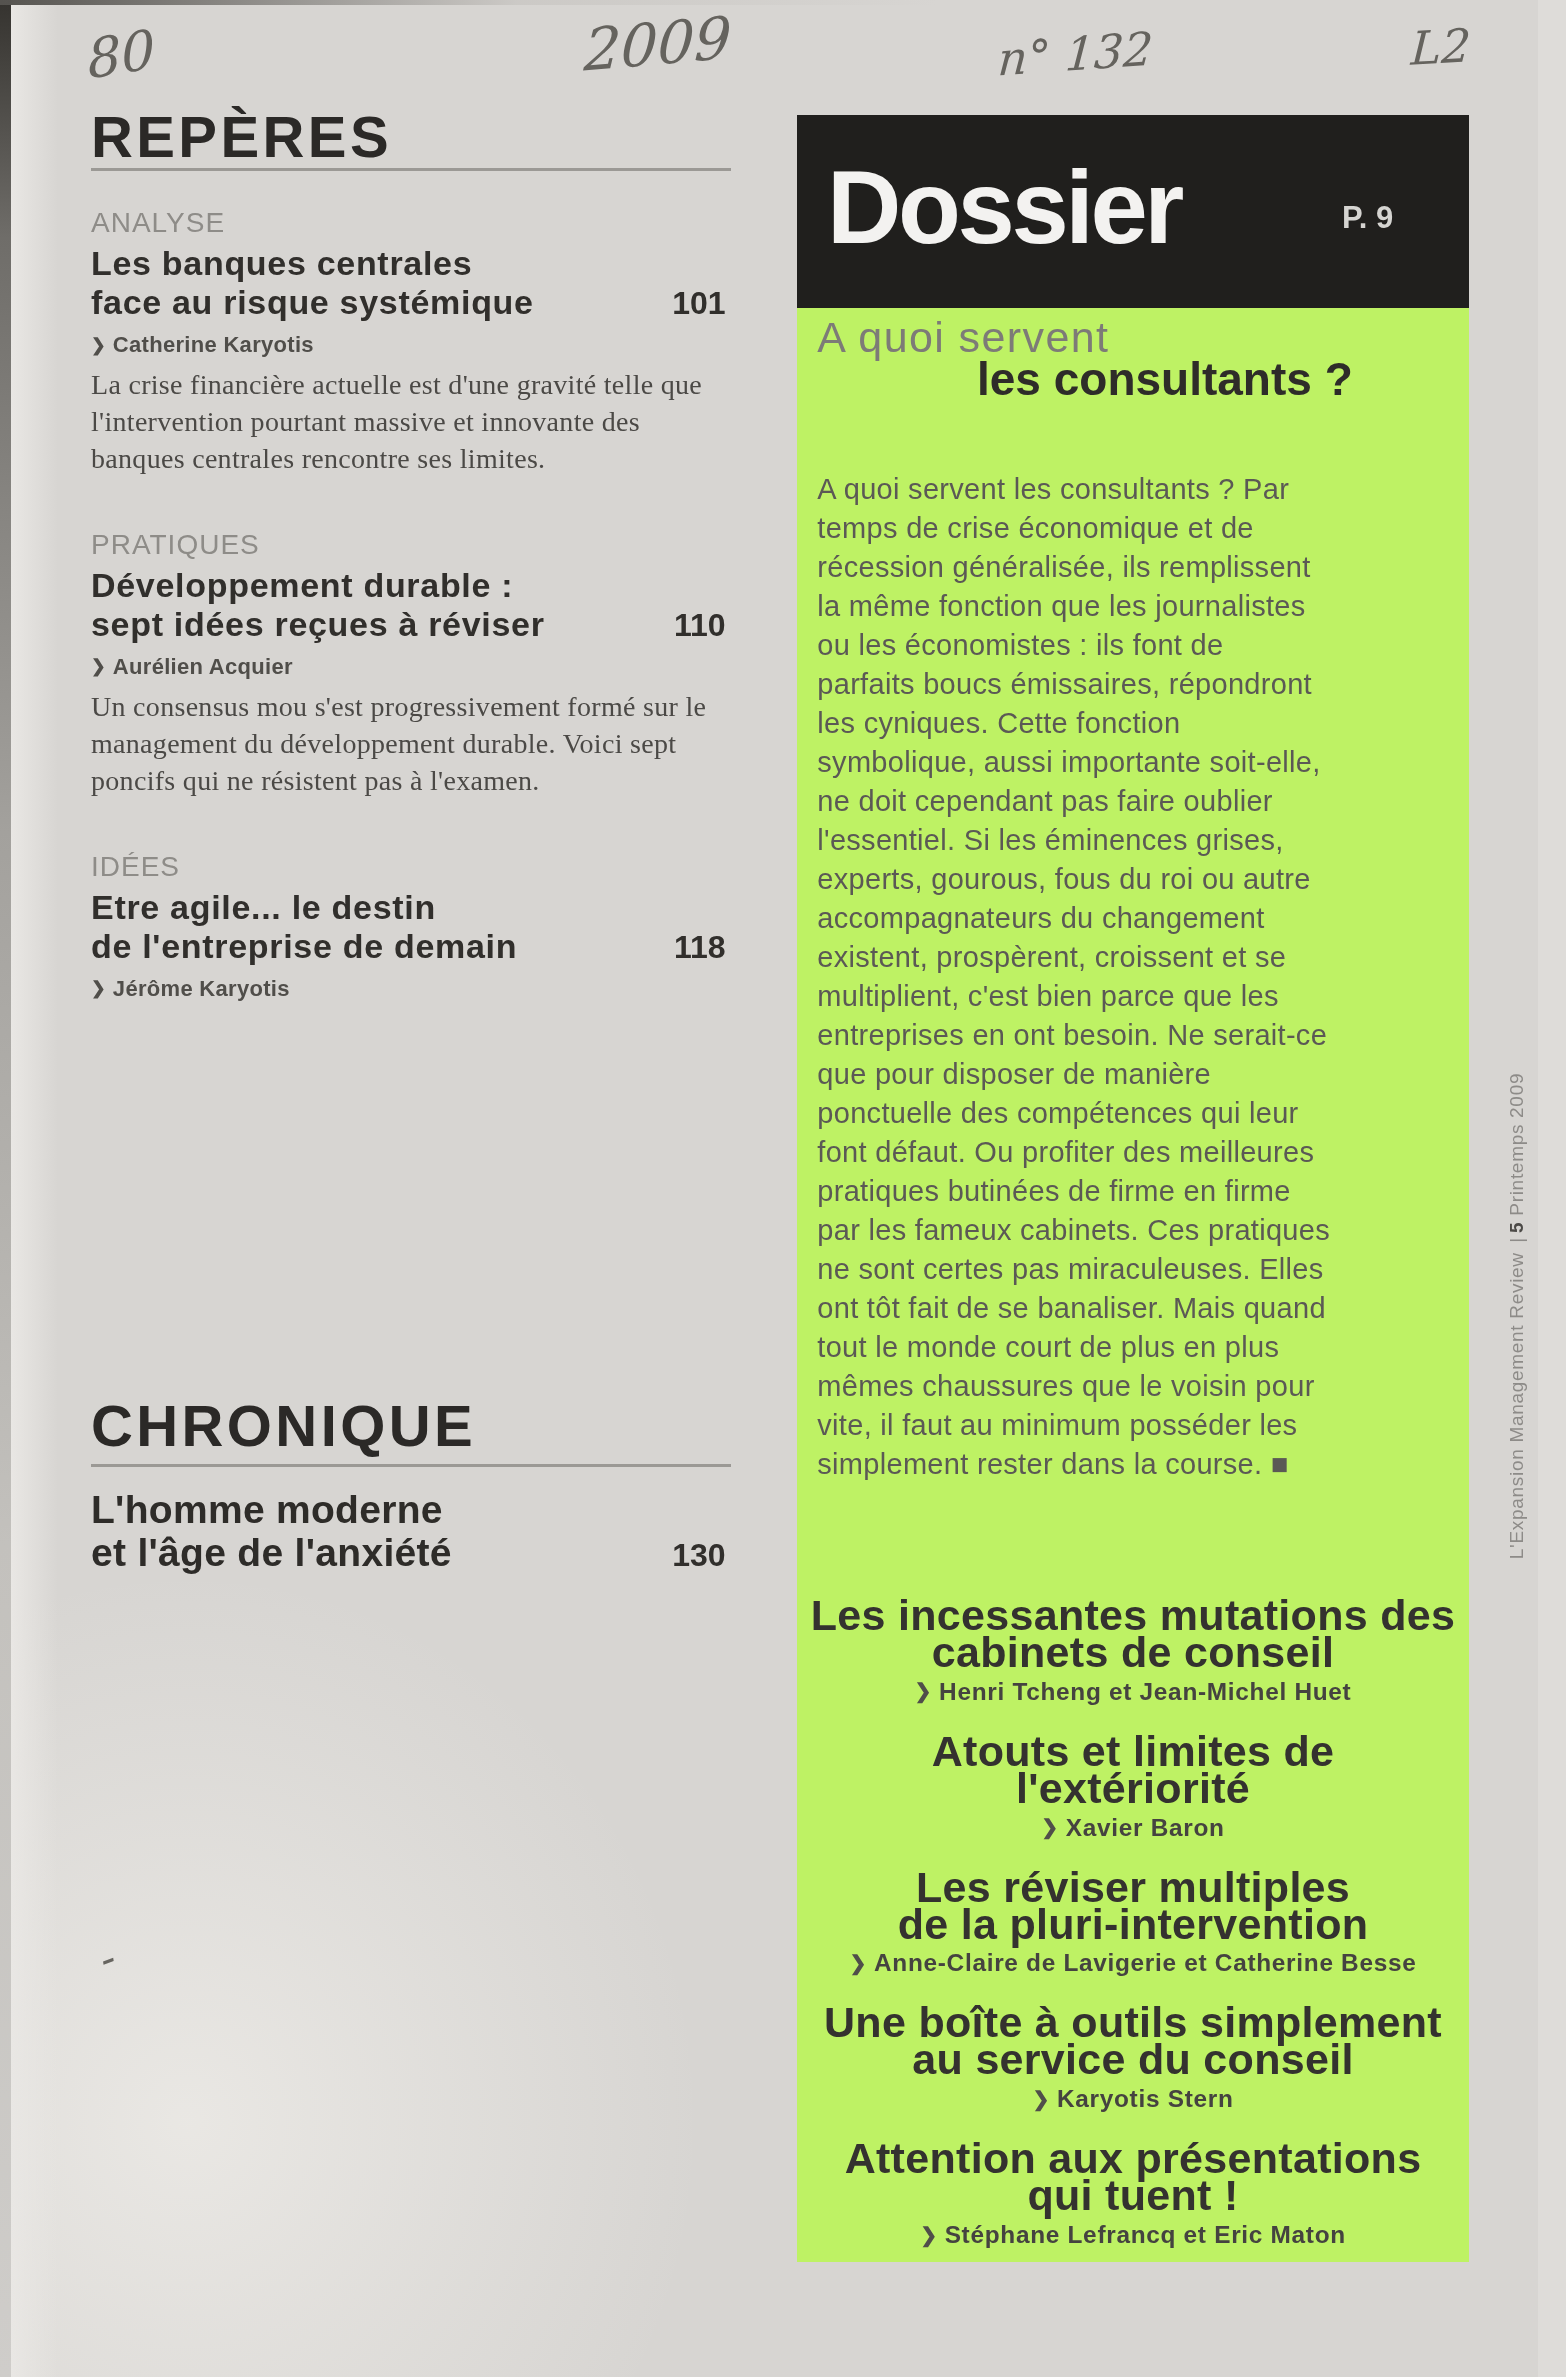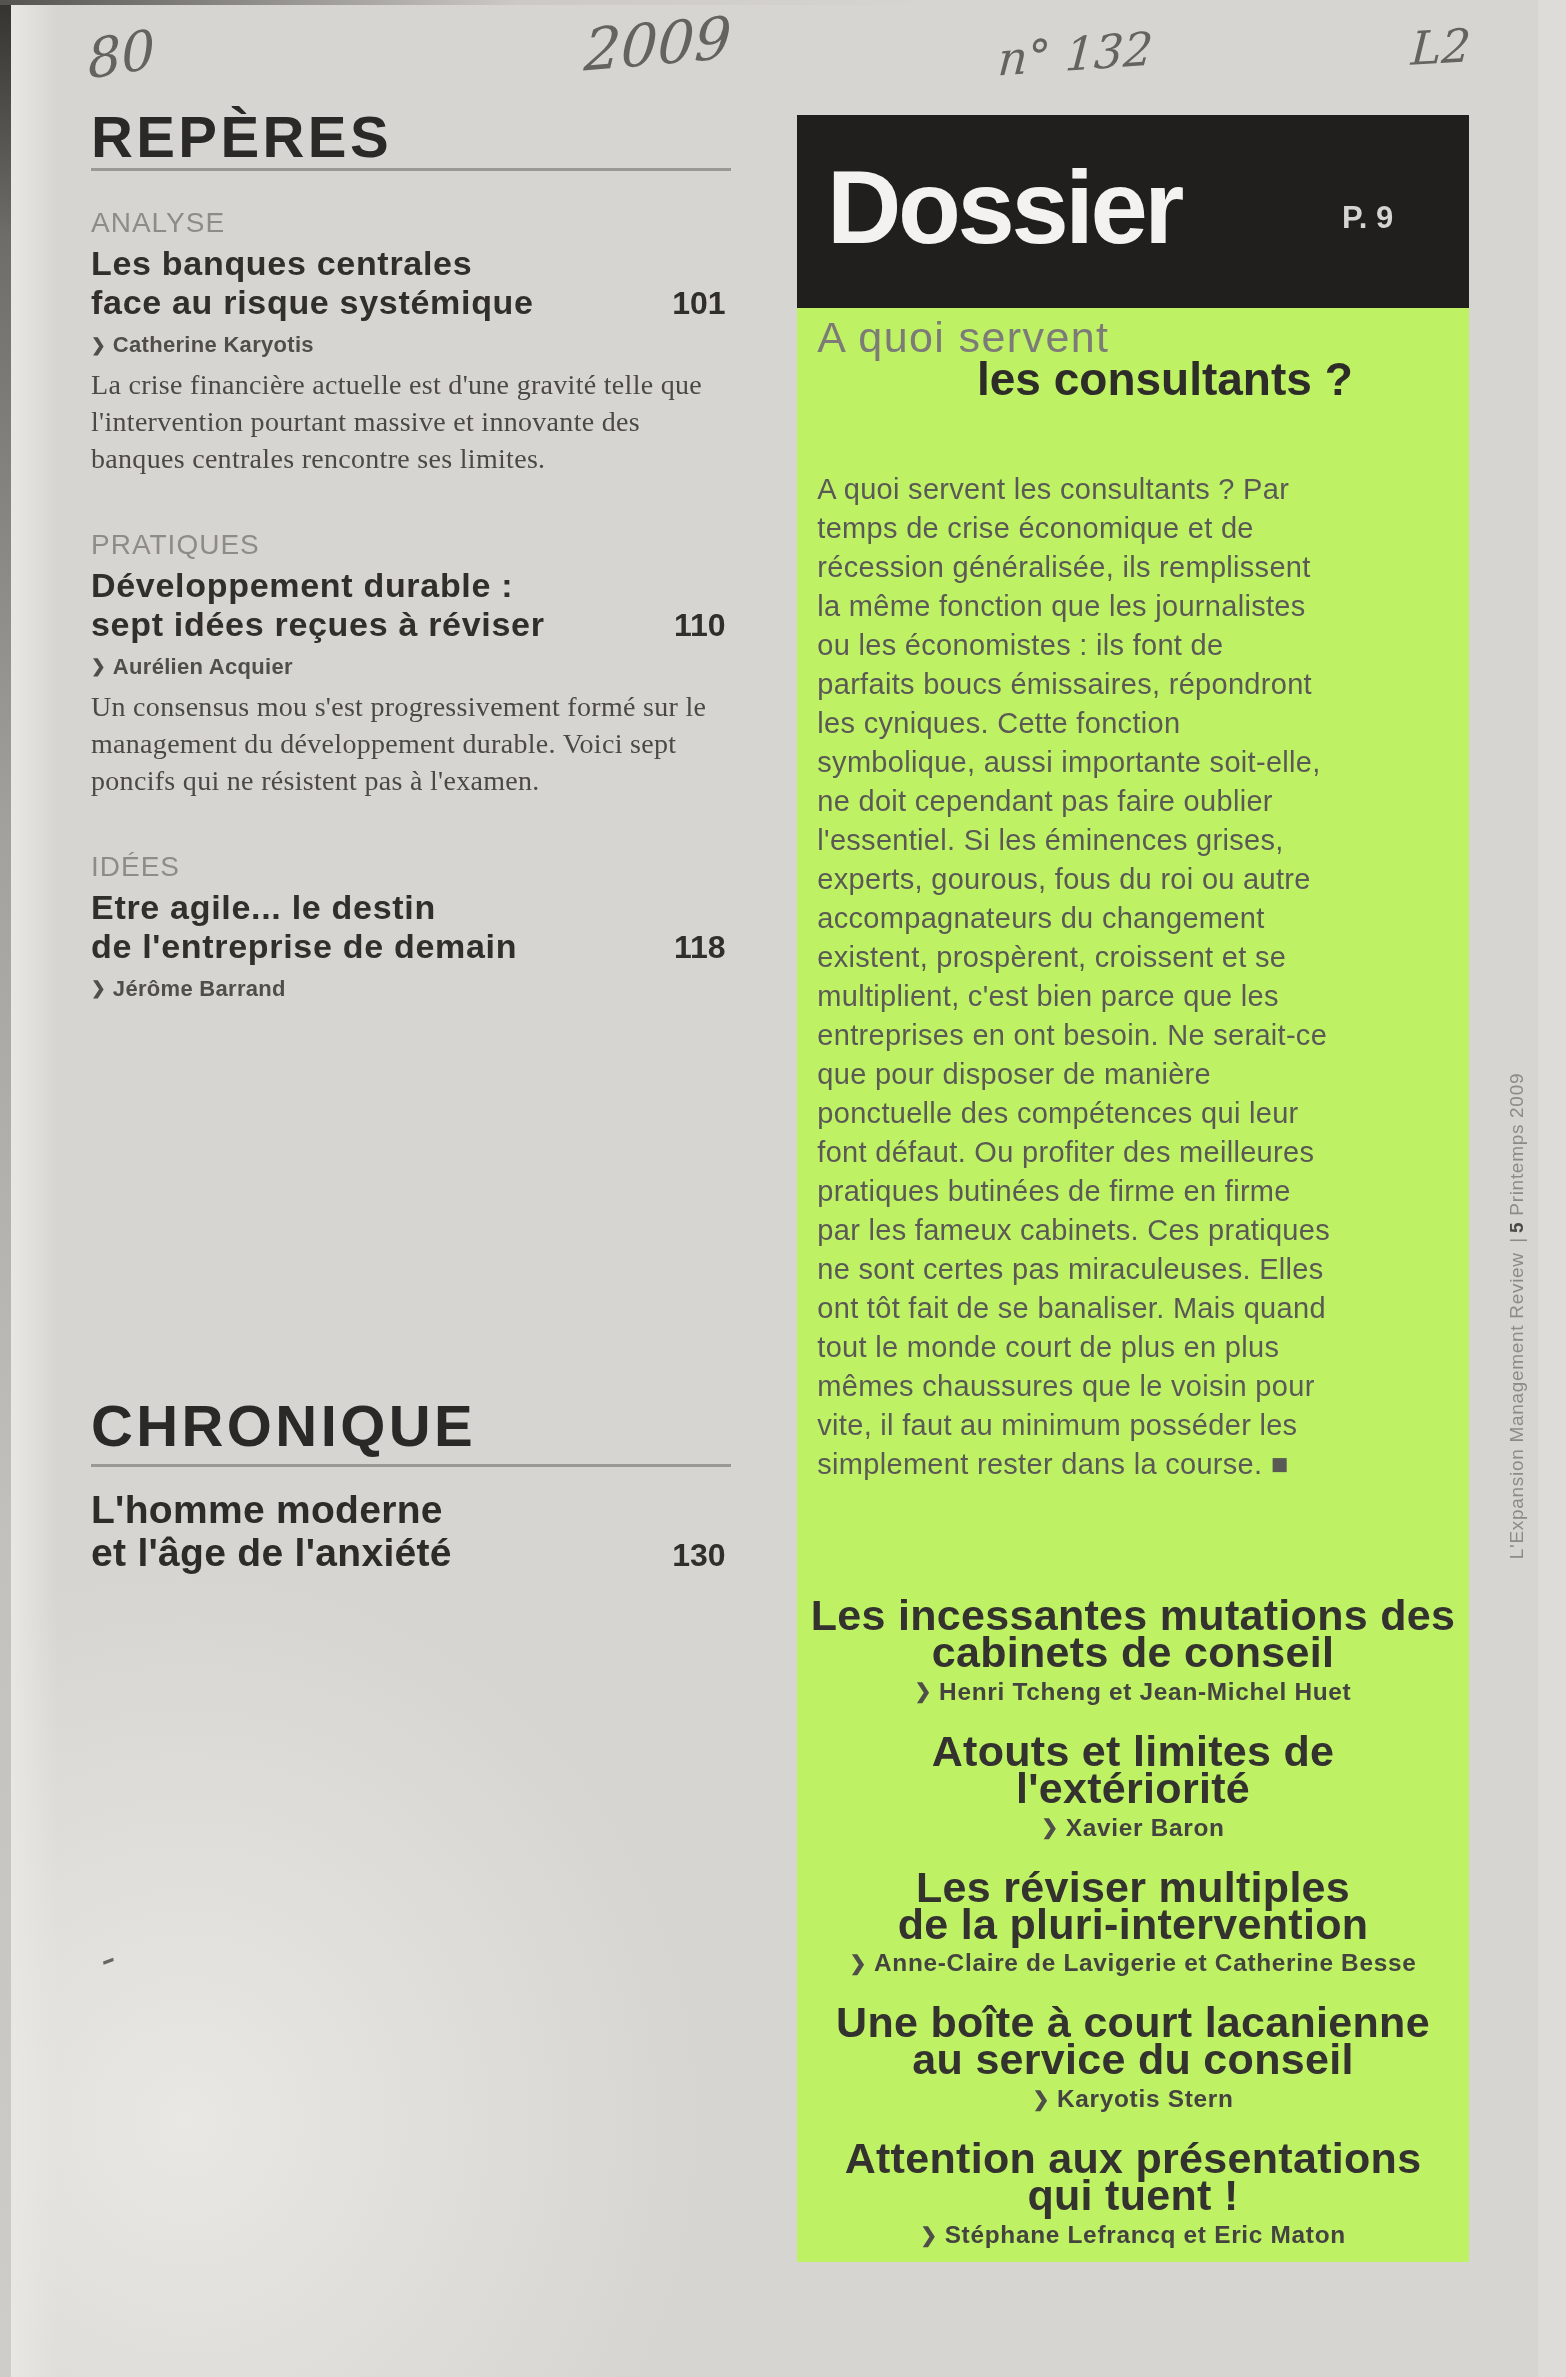--- a/index.html
+++ b/index.html
@@ -129,21 +129,21 @@
         </div>
 
         <div class="l-article">
           <div class="cat">IDÉES</div>
           <div class="t-line">Etre agile... le destin</div>
           <div class="t-row">
             <span class="t-line">de l'entreprise de demain</span>
             <span class="pagenum">118</span>
           </div>
           <div class="author">
-            <span class="bullet">❯</span><span>Jérôme Barrand</span>
+            <span class="bullet">❯</span><span>Jérôme Karyotis</span>
           </div>
         </div>
       </div>
 
     <div class="big-heading h-chronique">CHRONIQUE</div>
     <div class="rule rule-chronique"></div>
     <div class="chron-block">
       <div class="chron-line">L'homme moderne</div>
       <div class="t-row">
         <span class="chron-line">et l'âge de l'anxiété</span>
@@ -235,21 +235,21 @@
 
         <div class="d-item">
           <div class="d-title">Les réviser multiples</div>
           <div class="d-title">de la pluri-intervention</div>
           <div class="d-author">
             <span class="bullet">❯</span><span>Anne-Claire de Lavigerie et Catherine Besse</span>
           </div>
         </div>
 
         <div class="d-item">
-          <div class="d-title">Une boîte à court lacanienne</div>
+          <div class="d-title">Une boîte à outils simplement</div>
           <div class="d-title">au service du conseil</div>
           <div class="d-author">
             <span class="bullet">❯</span><span>Karyotis Stern</span>
           </div>
         </div>
 
         <div class="d-item">
           <div class="d-title">Attention aux présentations</div>
           <div class="d-title">qui tuent !</div>
           <div class="d-author">

